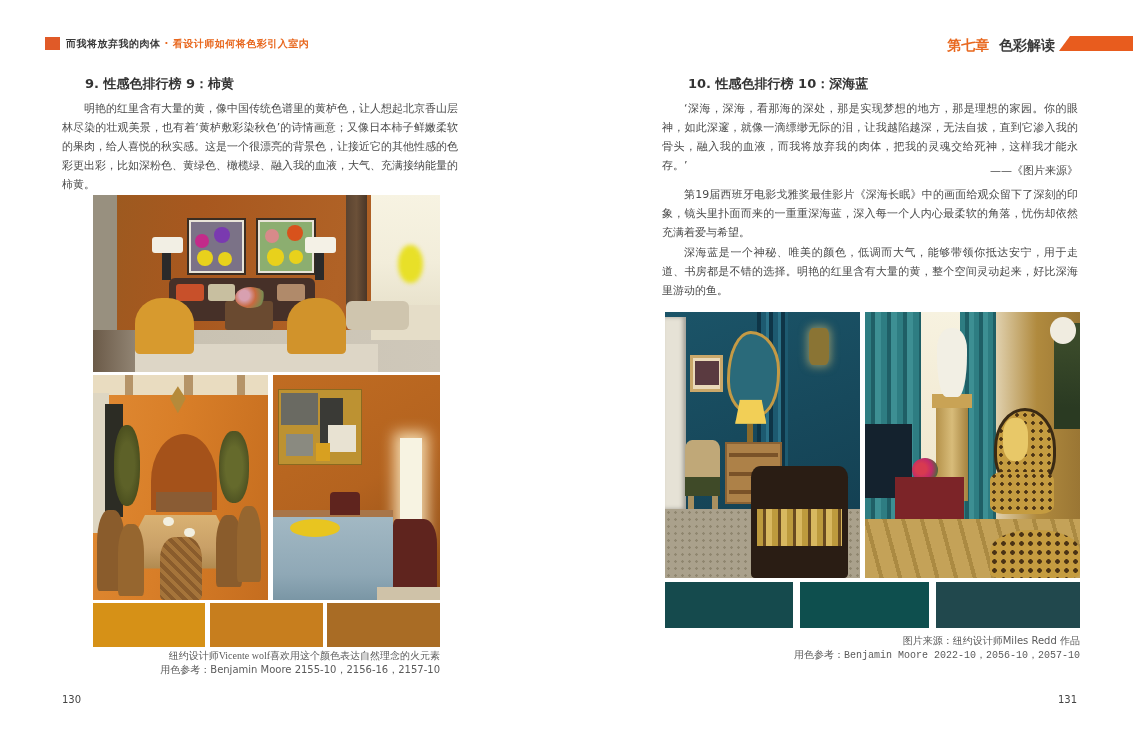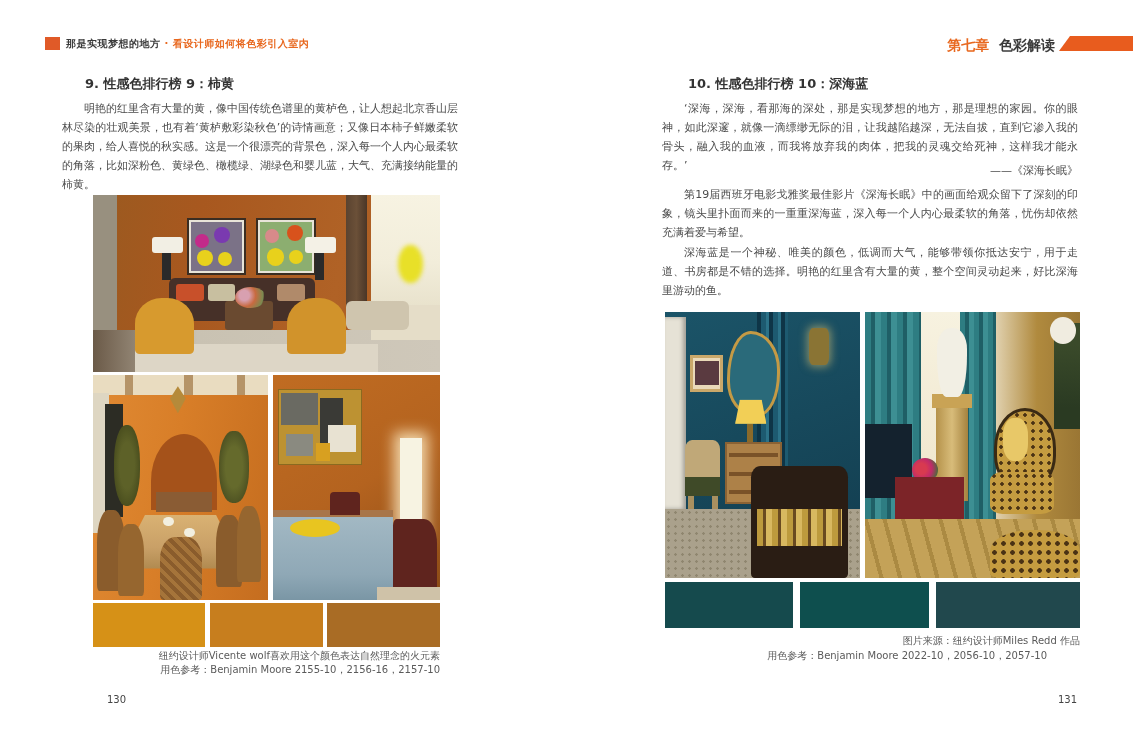--- a/index.html
+++ b/index.html
@@ -20,32 +20,32 @@
   
   .photo{position:absolute;overflow:hidden;background:#c8c8c8;}
   .photo div{position:absolute;}
   .swatch{position:absolute;height:44px;}
 </style>
 </head>
 <body>
 
 <div class="hdr-square" style="background: rgb(224, 90, 40);"></div>
 <div class="hdr-left">
-  <span>那是实现梦想的地方</span>
+  <span>而我将放弃我的肉体</span>
   <span class="orange">·</span>
   <span class="orange sub">看设计师如何将色彩引入室内</span>
 </div>
 <div class="hdr-right">
   <span class="orange">第七章</span>&nbsp;
   <span>色彩解读</span>
 </div>
 <div class="hdr-banner" style="background: rgb(232, 92, 30);"></div>
 
 <div class="page-title" style="left:85px;top:75px;">9. 性感色排行榜 9：柿黄</div>
-<div class="body-text" style="left:62px;top:99px;width:396px;">明艳的红里含有大量的黄，像中国传统色谱里的黄栌色，让人想起北京香山层林尽染的壮观美景，也有着‘黄栌敷彩染秋色’的诗情画意；又像日本柿子鲜嫩柔软的果肉，给人喜悦的秋实感。这是一个很漂亮的背景色，深入每一个人内心最柔软的角落，比如深粉色、黄绿色、橄榄绿、湖绿色和婴儿蓝，大气、充满接纳能量的柿黄。</div>
+<div class="body-text" style="left:62px;top:99px;width:396px;">明艳的红里含有大量的黄，像中国传统色谱里的黄栌色，让人想起北京香山层林尽染的壮观美景，也有着‘黄栌敷彩染秋色’的诗情画意；又像日本柿子鲜嫩柔软的果肉，给人喜悦的秋实感。这是一个很漂亮的背景色，让接近它的其他性感的色彩更出彩，比如深粉色、黄绿色、橄榄绿、融入我的血液，大气、充满接纳能量的柿黄。</div>
 
 <div class="photo" style="left:93px;top:195px;width:347px;height:177px;">
   <div style="left:0;top:0;width:100%;height:78%;background:linear-gradient(100deg,#9a5a20 0%,#a8581f 30%,#b06226 70%,#a5561c 100%);"></div>
   <div style="left:0;top:0;width:7%;height:78%;background:#98907f;"></div>
   <div style="left:0;bottom:0;width:100%;height:24%;background:linear-gradient(90deg,#6b5a48 0%,#c9c2b2 30%,#cfc8ba 100%);"></div>
   <div style="left:12%;bottom:0;width:70%;height:16%;background:#ddd6c6;"></div>
   <div style="left:27%;top:13%;width:16%;height:30%;background:#7b7287;border:2px solid #3a2d22;box-shadow:inset 0 0 0 2px #e8e4d8;"></div>
   <div style="left:29.5%;top:22%;width:4%;height:8%;background:#c32a8a;border-radius:50%;"></div>
   <div style="left:35%;top:18%;width:4.5%;height:9%;background:#7a3ab0;border-radius:50%;"></div>
   <div style="left:30%;top:31%;width:4.5%;height:9%;background:#e8d11c;border-radius:50%;"></div>
@@ -111,27 +111,27 @@
   <div style="left:10%;top:64%;width:30%;height:8%;background:#e8c520;border-radius:50%;"></div>
   <div style="left:34%;top:52%;width:18%;height:10%;background:#5f241e;border-radius:4px 4px 0 0;"></div>
   <div style="left:72%;top:64%;width:26%;height:36%;background:#5f241e;border-radius:8% 30% 4% 4%;"></div>
   <div style="left:62%;top:94%;width:38%;height:6%;background:#cfc2a8;"></div>
 </div>
 
 <div class="swatch" style="left: 93px; top: 603px; width: 112px; background: rgb(214, 145, 23);"></div>
 <div class="swatch" style="left: 210px; top: 603px; width: 113px; background: rgb(199, 126, 30);"></div>
 <div class="swatch" style="left: 327px; top: 603px; width: 113px; background: rgb(169, 108, 37);"></div>
 
-<div class="caption" style="left:93px;top:649px;width:347px;">纽约设计师Vicente wolf喜欢用这个颜色表达自然理念的火元素</div>
+<div class="caption" style="left:93px;top:649px;width:347px;font-family:Liberation Serif, serif;">纽约设计师Vicente wolf喜欢用这个颜色表达自然理念的火元素</div>
 <div class="caption" style="left:93px;top:663px;width:347px;">用色参考：Benjamin Moore 2155-10，2156-16，2157-10</div>
-<div class="pagenum" style="left:62px;top:694px;margin-left:45px;">130</div>
+<div class="pagenum" style="left:62px;top:694px;">130</div>
 
 <div class="page-title" style="left:688px;top:75px;">10. 性感色排行榜 10：深海蓝</div>
 <div class="body-text" style="left:662px;top:99px;width:416px;">‘深海，深海，看那海的深处，那是实现梦想的地方，那是理想的家园。你的眼神，如此深邃，就像一滴缥缈无际的泪，让我越陷越深，无法自拔，直到它渗入我的骨头，融入我的血液，而我将放弃我的肉体，把我的灵魂交给死神，这样我才能永存。’</div>
-<div class="attrib" style="left:662px;top:163px;width:416px;">——《深海长眠》</div>
+<div class="attrib" style="left:662px;top:163px;width:416px;">——《图片来源》</div>
 <div class="body-text" style="left:662px;top:185px;width:416px;">第19届西班牙电影戈雅奖最佳影片《深海长眠》中的画面给观众留下了深刻的印象，镜头里扑面而来的一重重深海蓝，深入每一个人内心最柔软的角落，忧伤却依然充满着爱与希望。</div>
 <div class="body-text" style="left:662px;top:243px;width:416px;">深海蓝是一个神秘、唯美的颜色，低调而大气，能够带领你抵达安宁，用于走道、书房都是不错的选择。明艳的红里含有大量的黄，整个空间灵动起来，好比深海里游动的鱼。</div>
 
 <div class="photo" style="left:665px;top:312px;width:195px;height:266px;">
   <div style="left:0;top:0;width:100%;height:100%;background:linear-gradient(160deg,#1b5468 0%,#17495c 45%,#123c4e 100%);"></div>
   <div style="left:47%;top:0;width:16%;height:74%;background:repeating-linear-gradient(90deg,#0e3547 0 4px,#1d5a70 4px 9px,#2b7288 9px 12px);"></div>
   <div style="left:0;top:2%;width:11%;height:72%;background:#e6e2d6;box-shadow:inset -3px 0 4px rgba(0,0,0,.3);"></div>
   <div style="left:13%;top:16%;width:17%;height:14%;background:#ead9b8;box-shadow:inset 0 0 0 3px #caa86a;"></div>
   <div style="left:15.5%;top:18.5%;width:12%;height:9%;background:#5a3a40;"></div>
   <div style="left:32%;top:7%;width:24%;height:30%;background:#2a6a7a;border:3px solid #c49a45;border-radius:45% 55% 40% 50%/55% 45% 50% 40%;"></div>
@@ -171,14 +171,14 @@
   <div style="left:58%;top:82%;width:42%;height:18%;background:radial-gradient(circle,#4a3214 2px,transparent 2.6px),#c59c40;background-size:9px 9px;border-radius:45% 45% 10% 10%;"></div>
   <div style="left:88%;top:4%;width:12%;height:40%;background:linear-gradient(180deg,#3a4a2a 20%,#2a3a22 80%);"></div>
   <div style="left:86%;top:2%;width:12%;height:10%;background:#f0ece0;border-radius:50%;"></div>
 </div>
 
 <div class="swatch" style="left: 665px; top: 582px; width: 128px; height: 46px; background: rgb(21, 74, 77);"></div>
 <div class="swatch" style="left: 800px; top: 582px; width: 129px; height: 46px; background: rgb(14, 79, 78);"></div>
 <div class="swatch" style="left: 936px; top: 582px; width: 144px; height: 46px; background: rgb(33, 72, 77);"></div>
 
 <div class="caption" style="left:665px;top:634px;width:415px;">图片来源：纽约设计师Miles Redd 作品</div>
-<div class="caption" style="left:632px;top:649px;width:415px;">用色参考：Benjamin Moore 2022-10，2056-10，2057-10</div>
+<div class="caption" style="left:665px;top:649px;width:415px;font-family:Liberation Mono, monospace;">用色参考：Benjamin Moore 2022-10，2056-10，2057-10</div>
 <div class="pagenum" style="left:1058px;top:694px;">131</div>
 
 </body></html>

